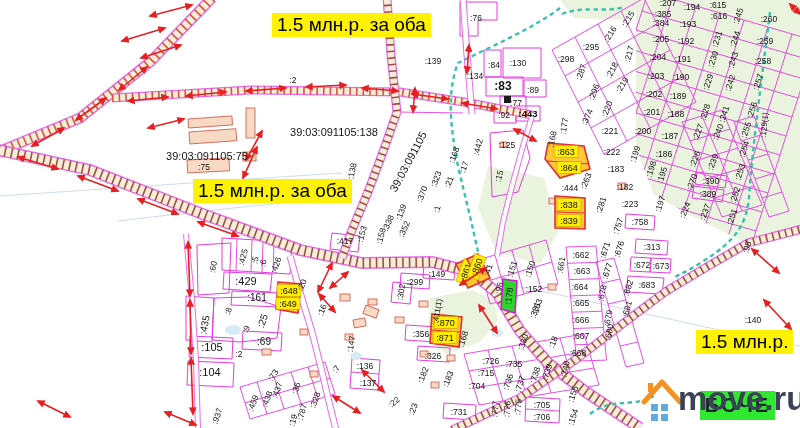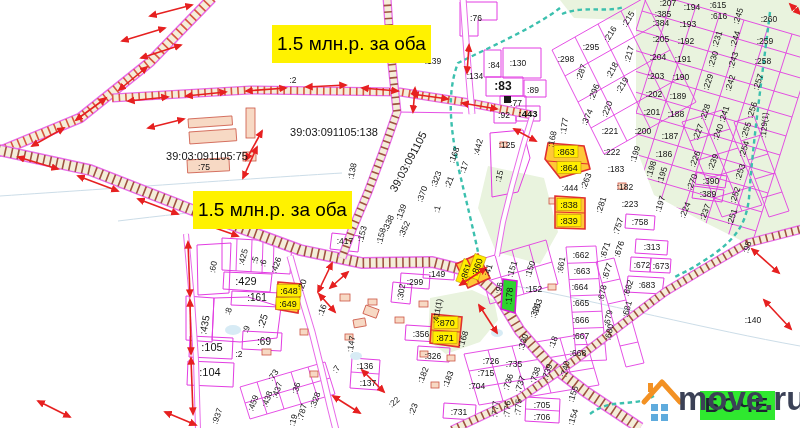--- a/index.html
+++ b/index.html
@@ -1,21 +1,21 @@
 <!DOCTYPE html>
 <html><head>
 <meta charset="utf-8">
 <style>
   html,body{margin:0;padding:0;background:#888;}
   .stage{position:relative;width:800px;height:428px;overflow:hidden;background:#ffffff;
          font-family:"Liberation Sans",sans-serif;}
   svg{position:absolute;left:0;top:0;}
   svg text{font-family:"Liberation Sans",sans-serif;}
   .price{position:absolute;background:#fff200;color:#000;font-size:19px;line-height:22px;
-         padding:8px 5px;white-space:nowrap;margin-top:12px;}
+         padding:1px 5px;white-space:nowrap;}
   .p1{left:272px;top:13px;}
   .p2{left:193px;top:179px;}
   .p3{left:36px;top:245px;}
   .p4{left:696px;top:330px;}
   .wm{position:absolute;left:638px;top:372px;width:164px;height:54px;}
   .wm .house{position:absolute;left:0;top:2px;}
   .wm .green-chip{position:absolute;left:62px;top:19px;width:75px;height:29px;background:#2fe82f;
                   color:#1c2430;font-size:20px;font-weight:bold;text-align:center;line-height:29px;
                   letter-spacing:2px;overflow:hidden;}
   .wm .wm-text{position:absolute;left:40px;top:8px;font-size:33px;font-weight:bold;color:#3b4156;}
@@ -532,20 +532,21 @@
       <text x="764" y="128" text-anchor="middle" font-size="8" fill="#141414" transform="rotate(-85 764 125)" font-weight="normal">:129(1)</text>
       <text x="207" y="160" text-anchor="middle" font-size="11" fill="#141414" font-weight="normal">39:03:091105:75</text>
       <text x="204" y="170" text-anchor="middle" font-size="8.5" fill="#141414" font-weight="normal">:75</text>
       <text x="334" y="136" text-anchor="middle" font-size="11" fill="#141414" font-weight="normal">39:03:091105:138</text>
       <text x="409" y="165" text-anchor="middle" font-size="11" fill="#141414" transform="rotate(-62 409 162)" font-weight="normal">39:03:091105</text>
       <text x="352" y="174" text-anchor="middle" font-size="8.5" fill="#141414" transform="rotate(-78 352 171)" font-weight="normal">:138</text>
     </svg>
 
   <div class="price p1">1.5 млн.р. за оба</div>
   <div class="price p2">1.5 млн.р. за оба</div>
+  <div class="price p4">1.5 млн.р.</div>
 
   <div class="wm">
     <svg class="house" width="46" height="52" viewBox="0 0 46 52">
       <rect x="10" y="9" width="5" height="9" fill="#f39123"></rect>
       <path d="M6,28 L24,8 L42,28" stroke="#f39123" stroke-width="5" fill="none" stroke-linecap="round" stroke-linejoin="round"></path>
       <rect x="13" y="30" width="7" height="7" fill="#5fabdd"></rect>
       <rect x="23" y="30" width="7" height="7" fill="#5fabdd"></rect>
       <rect x="13" y="40" width="7" height="7" fill="#5fabdd"></rect>
       <rect x="23" y="40" width="7" height="7" fill="#5fabdd"></rect>
     </svg>

